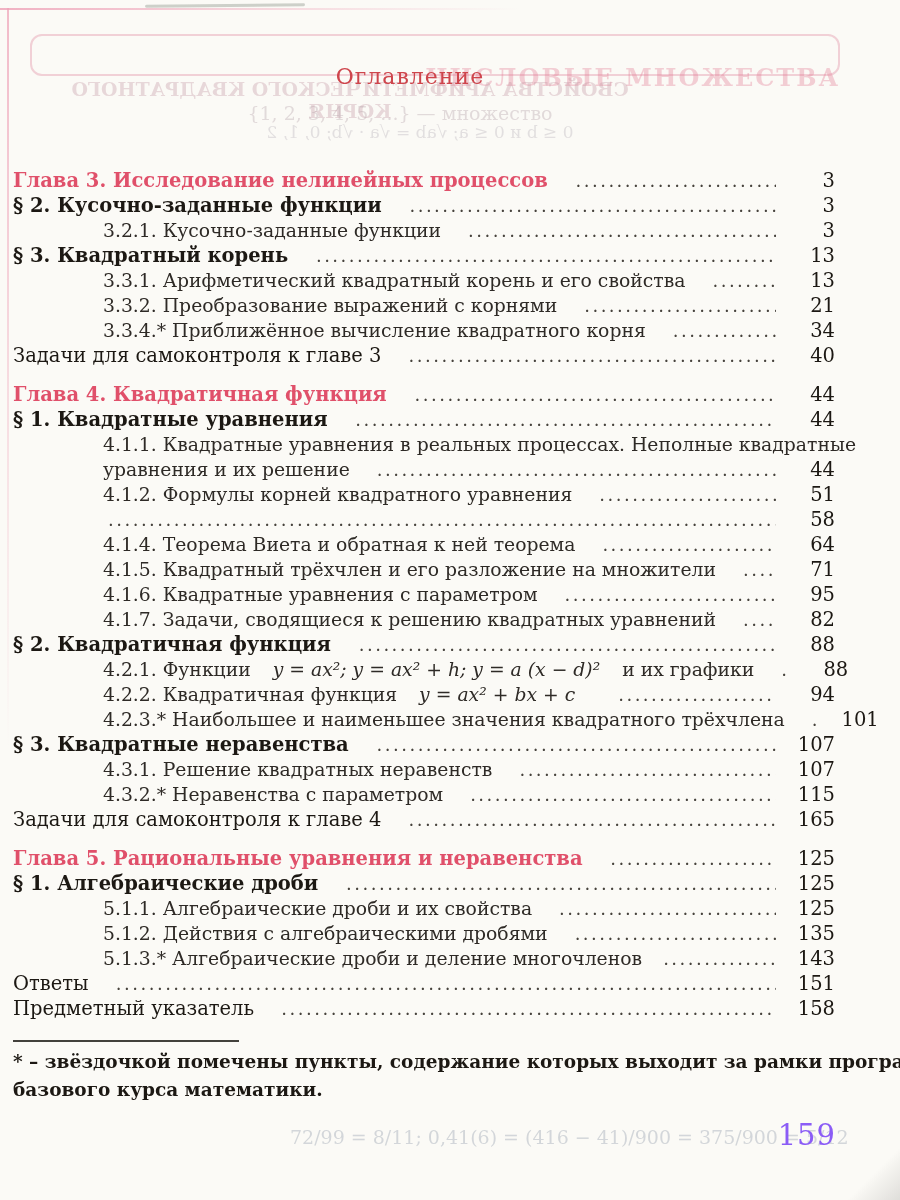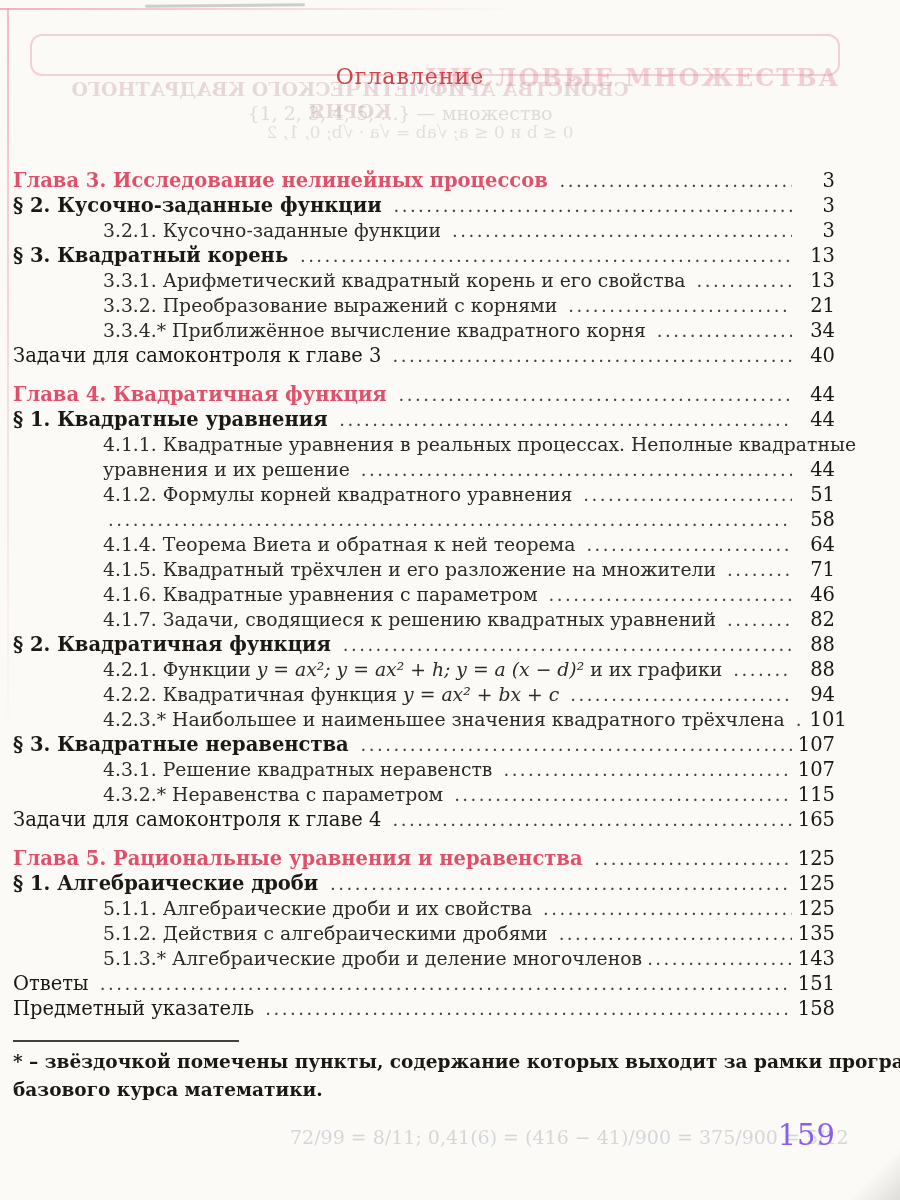--- a/index.html
+++ b/index.html
@@ -35,21 +35,21 @@
   .ghost-bottom{position:absolute;left:290px;top:1126px;font-size:19px;
     color:rgba(120,132,152,.30);}
 
   
   .doc-title{position:absolute;left:0;top:64px;width:820px;margin:0;
     text-align:center;font-size:22px;font-weight:normal;letter-spacing:1px;
     color:var(--title,#ce454c);}
 
   
   .toc{position:absolute;left:13px;top:168px;width:822px;}
-  .row{display:flex;align-items:flex-start;line-height:25px;white-space:nowrap;}
+  .row{display:flex;align-items:flex-start;line-height:25px;white-space:nowrap;gap:16px;}
   .row.gap{margin-top:14px;}
   .row .t{white-space:pre;}
   .row.chapter{font-weight:bold;font-size:19.5px;color:var(--chapter,#e0506a);}
   .row.section{font-weight:bold;font-size:19.5px;color:var(--bold,#191613);}
   .row.plain{font-size:19.5px;color:var(--bold,#24201b);}
   .row.item{font-size:18.8px;padding-left:90px;color:var(--text,#2e2a26);}
   .m{font-style:italic;}
   .ov{border-top:1.6px solid currentColor;padding:0 2px;font-style:italic;}
   .leader{flex:1 1 auto;overflow:hidden;min-width:8px;margin:0 3px 0 5px;
     color:var(--dots,#46423c);}
@@ -163,21 +163,21 @@
         <span class="pg">64</span>
       </div>
       <div class="row item">
         <span class="t">4.1.5. Квадратный трёхчлен и его разложение на множители </span>
         <span class="leader"></span>
         <span class="pg">71</span>
       </div>
       <div class="row item">
         <span class="t">4.1.6. Квадратные уравнения с параметром </span>
         <span class="leader"></span>
-        <span class="pg">46</span>
+        <span class="pg">95</span>
       </div>
       <div class="row item">
         <span class="t">4.1.7. Задачи, сводящиеся к решению квадратных уравнений </span>
         <span class="leader"></span>
         <span class="pg">82</span>
       </div>
       <div class="row section">
         <span class="t">§ 2. Квадратичная функция </span>
         <span class="leader"></span>
         <span class="pg">88</span>

